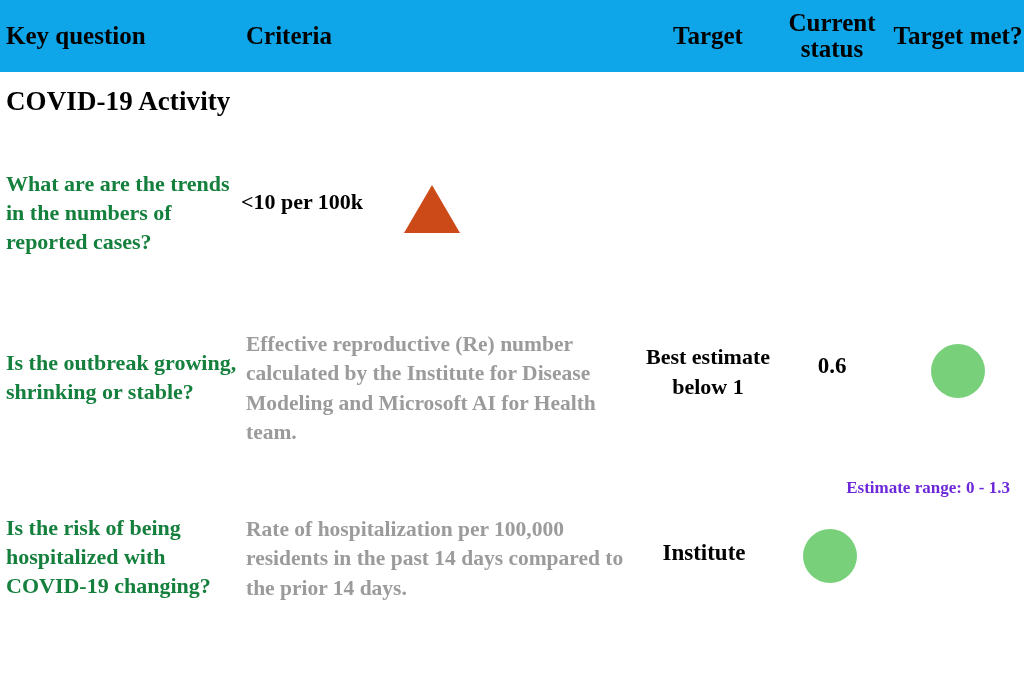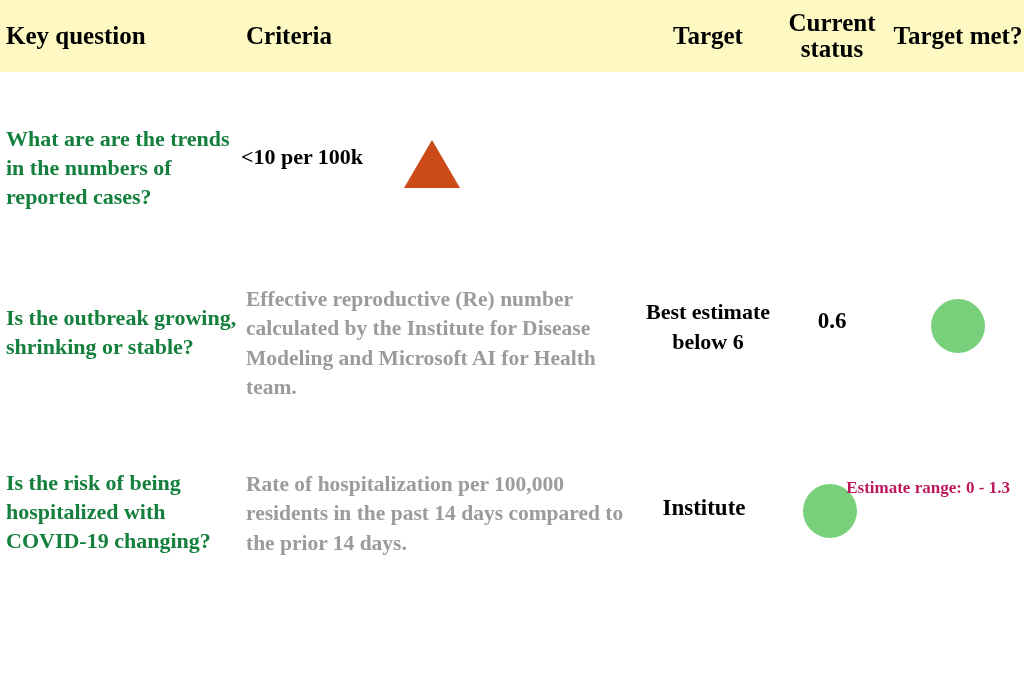--- a/index.html
+++ b/index.html
@@ -18,21 +18,21 @@
     position: relative;
     width: 1024px;
     height: 682px;
     box-sizing: border-box;
   }
 
   
   .header-row {
     display: flex;
     align-items: center;
-    background: #fef9c3;
+    background: #0ea5e9;
     height: 72px;
     box-sizing: border-box;
   }
   .col-question  { width: 238px; padding-left: 6px; box-sizing: border-box; }
   .col-criteria  { width: 406px; padding-left: 8px; box-sizing: border-box; }
   .col-target    { width: 128px; box-sizing: border-box; text-align: center; }
   .col-status    { width: 120px; box-sizing: border-box; text-align: center; }
   .col-met       { width: 132px; box-sizing: border-box; text-align: center; }
 
   .header-row .hdr {
@@ -118,21 +118,21 @@
     background: #78d07a;
   }
   .row.r2 .circle { margin-top: 14px; }
   .row.r3 .circle { margin-top: 16px; }
 
   
   .estimate-note {
     position: absolute;
     right: 14px;
     top: 478px;
-    color: #be185d;
+    color: #6d28d9;
     font-weight: bold;
     font-size: 17px;
     text-align: right;
   }
 </style>
 </head>
 <body>
 
 <div class="sheet">
 
@@ -147,20 +147,21 @@
       <div class="hdr">Target</div>
     </div>
     <div class="col-status">
       <div class="hdr">Current status</div>
     </div>
     <div class="col-met">
       <div class="hdr">Target met?</div>
     </div>
   </div>
 
+  <div class="section-title">COVID-19 Activity</div>
 
   <div class="row r1">
     <div class="col-question">
       <div class="q-text">What are are the trends in the numbers of reported cases?</div>
     </div>
     <div class="col-target">
       <div class="t-text">&lt;10 per 100k</div>
     </div>
     <div class="col-met">
       <div class="ind-wrap">
@@ -170,21 +171,21 @@
   </div>
 
   <div class="row r2">
     <div class="col-question">
       <div class="q-text">Is the outbreak growing, shrinking or stable?</div>
     </div>
     <div class="col-criteria">
       <div class="c-text">Effective reproductive (Re) number calculated by the Institute for Disease Modeling and Microsoft AI for Health team.</div>
     </div>
     <div class="col-target">
-      <div class="t-text">Best estimate below 6</div>
+      <div class="t-text">Best estimate below 1</div>
     </div>
     <div class="col-status">
       <div class="s-text">0.6</div>
     </div>
     <div class="col-met">
       <div class="ind-wrap">
         <div class="circle"></div>
       </div>
     </div>
   </div>

